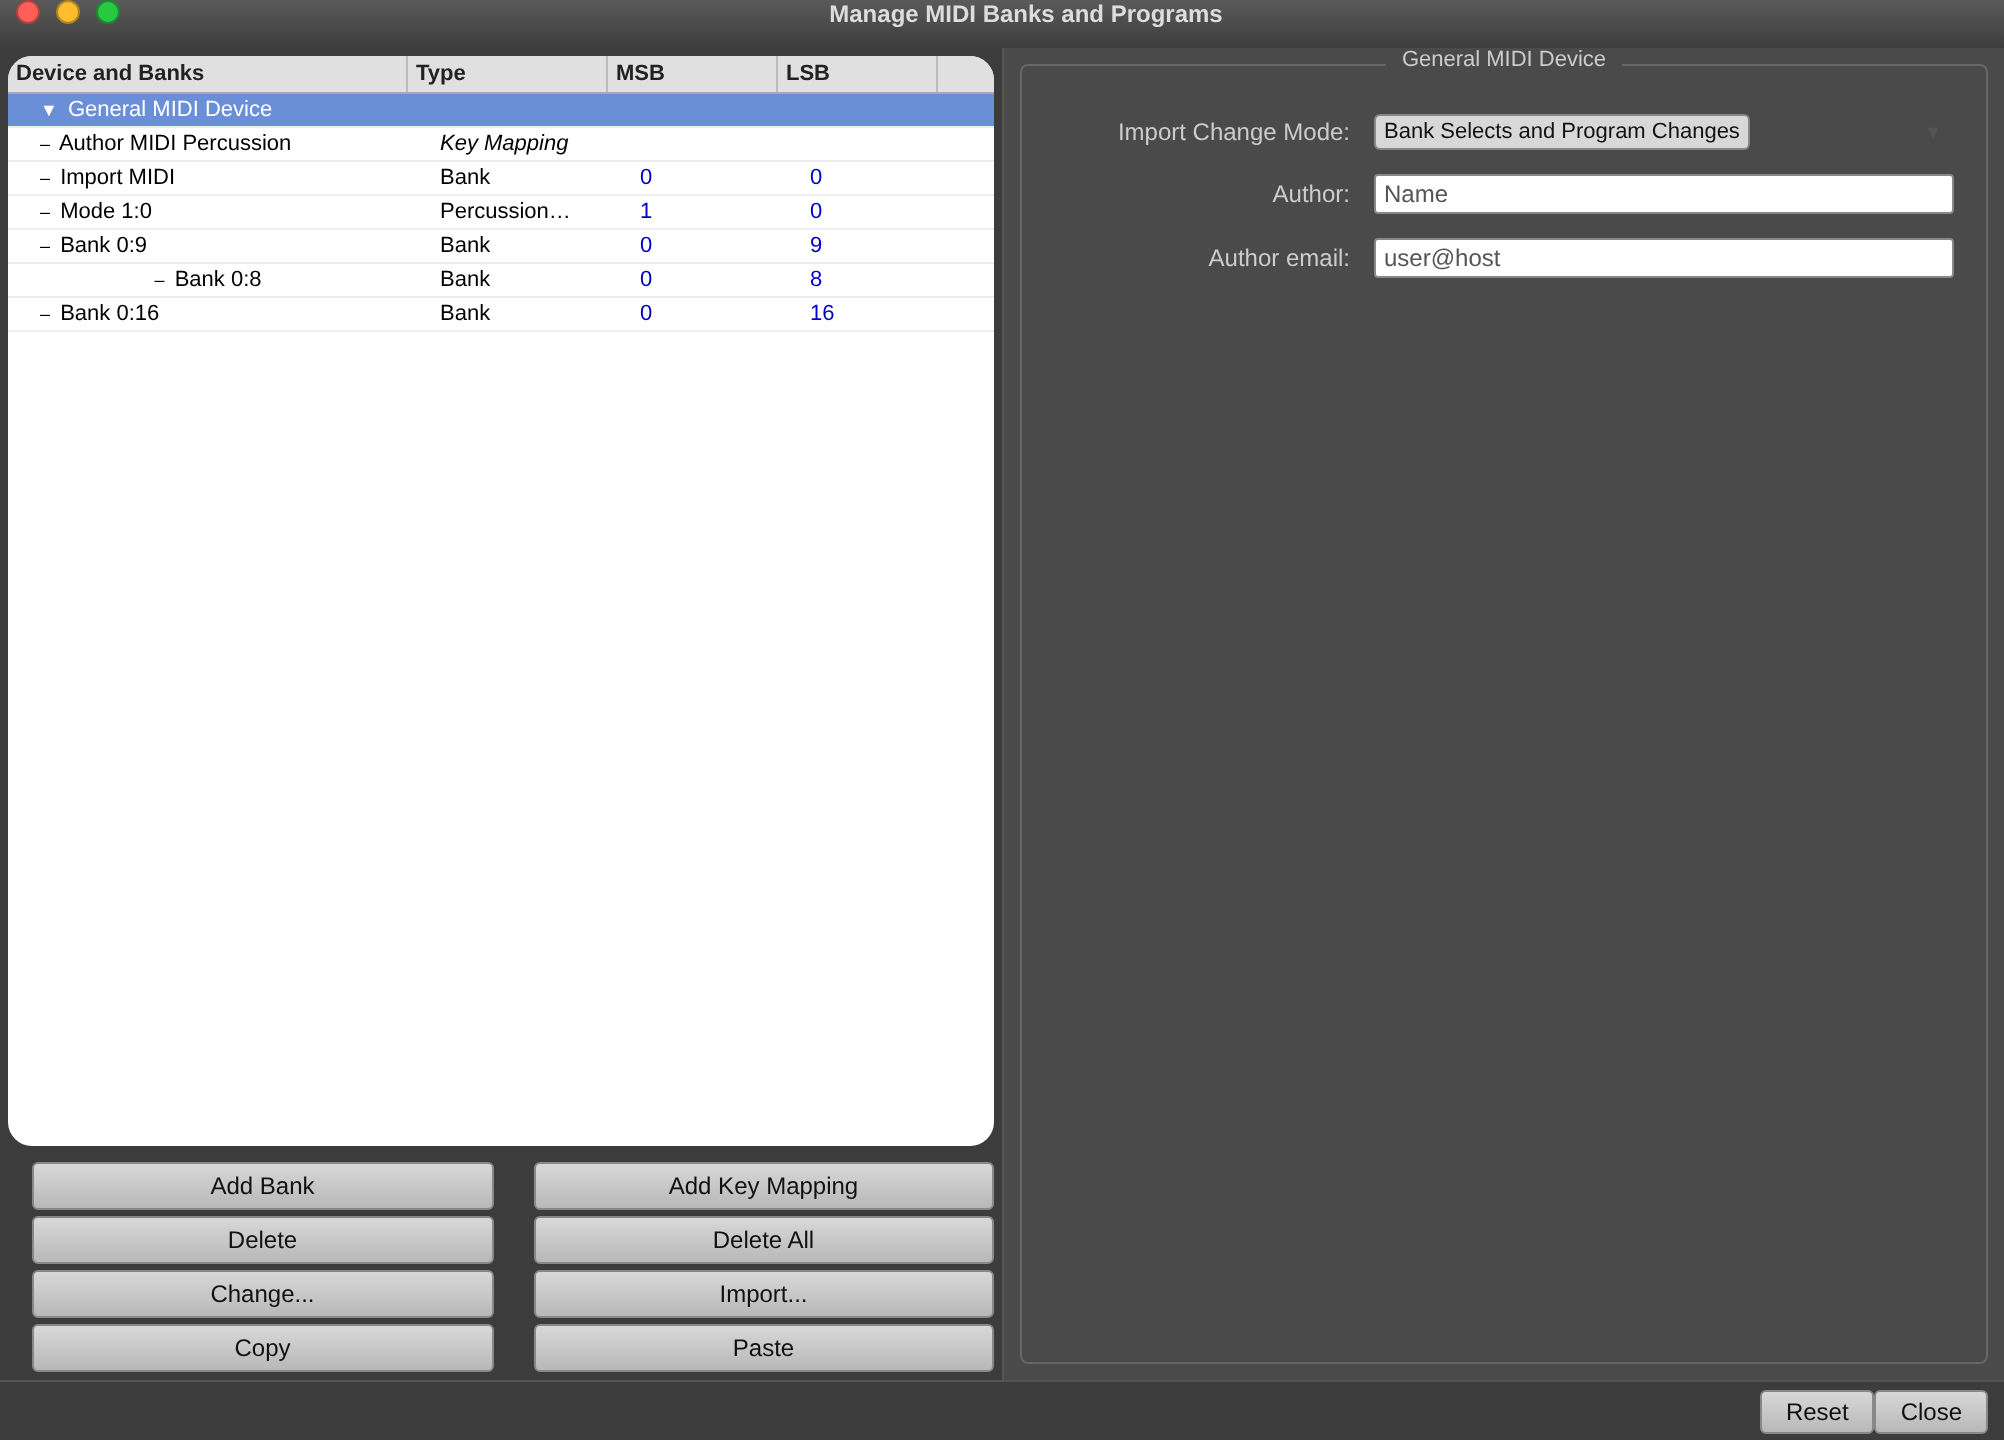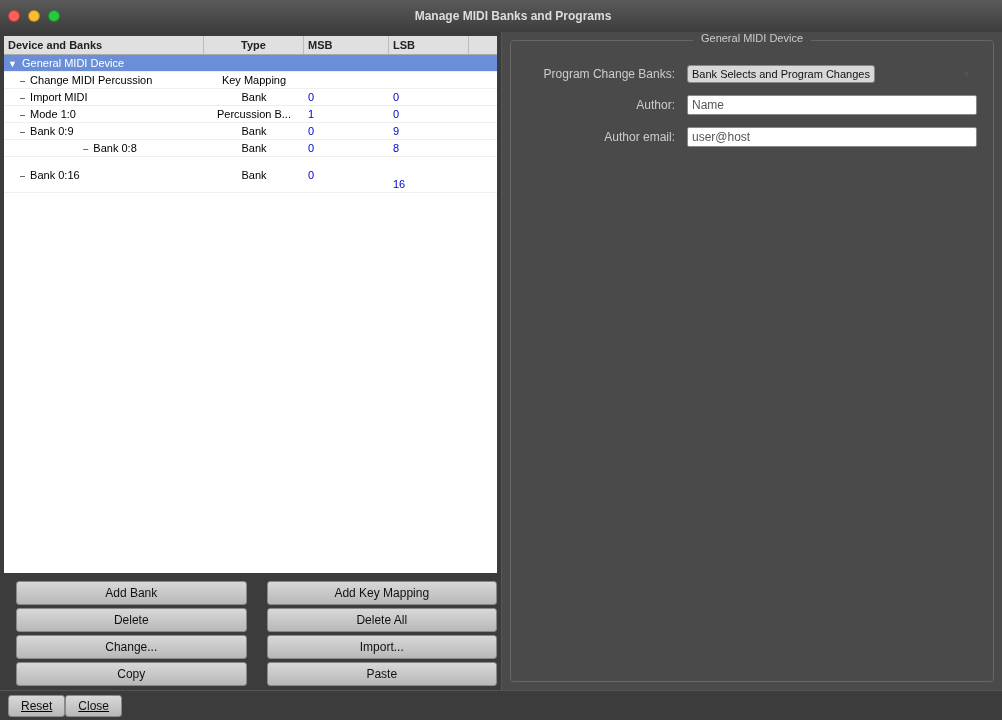--- a/index.html
+++ b/index.html
@@ -12,22 +12,22 @@
       overflow: hidden;
       display: flex;
       flex-direction: column;
     }
 
     
     .title-bar {
       background: linear-gradient(to bottom, #5a5a5a, #3d3d3d);
       height: 24px;
       display: flex;
-      align-items: center;
-      padding: 16px 8px;
+      align-items: flex-start;
+      padding: 0 8px;
       gap: 8px;
       flex-shrink: 0;
     }
     .title-bar-button {
       width: 12px; height: 12px;
       border-radius: 50%;
       border: 1px solid rgba(0,0,0,0.3);
       cursor: pointer;
     }
     .tb-close { background: #ff5f57; }
@@ -58,52 +58,53 @@
       border-right: 1px solid #555;
       flex-shrink: 0;
     }
 
     
     .tree-table {
       flex: 1;
       overflow: auto;
       background: white;
       margin: 4px 4px 4px 4px;
+      border-radius: 12px;
     }
     .tree-header {
       display: flex;
       background: #e0e0e0;
       border-bottom: 1px solid #aaa;
       position: sticky;
       top: 0;
       z-index: 1;
     }
     .tree-header-cell {
       padding: 3px 4px;
       font-weight: bold;
       font-size: 11px;
       color: #222;
       border-right: 1px solid #bbb;
       flex-shrink: 0;
     }
     .col-name { width: 200px; }
-    .col-type { width: 100px; text-align: center; }
+    .col-type { width: 100px; }
     .col-msb  { width: 85px; }
     .col-lsb  { width: 80px; }
 
     .tree-row {
       display: flex;
       align-items: center;
       border-bottom: 1px solid #eee;
       cursor: pointer;
     }
     .tree-row.selected { background: #6a8fd8; color: white; }
     .tree-row.selected .col-lsb-val, .tree-row.selected .col-msb-val { color: white; }
     .tree-cell {
-      padding: 2px 4px;
+      padding: 2px 16px;
       font-size: 11px;
       flex-shrink: 0;
       white-space: nowrap;
       overflow: hidden;
       text-overflow: ellipsis;
     }
     .col-msb-val, .col-lsb-val { color: #0000cc; }
 
     .indent-1 { padding-left: 16px; }
 
@@ -216,25 +217,24 @@
       font-size: 12px;
       color: #555;
     }
 
     
     .footer {
       height: 30px;
       background: #3c3c3c;
       display: flex;
       align-items: center;
-      justify-content: flex-start;
+      justify-content: flex-end;
       padding: 0 8px;
       border-top: 1px solid #555;
       flex-shrink: 0;
-      text-decoration: underline;
     }
     .footer-btn {
       padding: 3px 12px;
       background: linear-gradient(to bottom, #d8d8d8, #b8b8b8);
       border: 1px solid #888;
       border-radius: 3px;
       font-size: 12px;
       color: #111;
       cursor: pointer;
     }
@@ -267,23 +267,23 @@
           <span>General MIDI Device</span>
         </div>
         <div class="tree-cell col-type" style="width:100px;"></div>
         <div class="tree-cell col-msb col-msb-val" style="width:85px;"></div>
         <div class="tree-cell col-lsb col-lsb-val" style="width:80px;"></div>
       </div>
 
       <div class="tree-row">
         <div class="tree-cell col-name indent-1" style="width:200px;">
           <span class="expand-icon">–</span>
-          <span>Change MIDI Percussion</span>
-        </div>
-        <div class="tree-cell col-type" style="width:100px;">Key Mapping</div>
+          <span>Author MIDI Percussion</span>
+        </div>
+        <div class="tree-cell col-type" style="width:100px;font-style:italic;">Key Mapping</div>
         <div class="tree-cell col-msb col-msb-val" style="width:85px;"></div>
         <div class="tree-cell col-lsb col-lsb-val" style="width:80px;"></div>
       </div>
 
       <div class="tree-row">
         <div class="tree-cell col-name indent-1" style="width:200px;">
           <span class="expand-icon">–</span>
           <span>Import MIDI</span>
         </div>
         <div class="tree-cell col-type" style="width:100px;">Bank</div>
@@ -321,21 +321,21 @@
         <div class="tree-cell col-lsb col-lsb-val" style="width:80px;">8</div>
       </div>
 
       <div class="tree-row">
         <div class="tree-cell col-name indent-1" style="width:200px;">
           <span class="expand-icon">–</span>
           <span>Bank 0:16</span>
         </div>
         <div class="tree-cell col-type" style="width:100px;">Bank</div>
         <div class="tree-cell col-msb col-msb-val" style="width:85px;">0</div>
-        <div class="tree-cell col-lsb col-lsb-val" style="width:80px;margin-top:19px;">16</div>
+        <div class="tree-cell col-lsb col-lsb-val" style="width:80px;">16</div>
       </div>
     </div>
 
     <div class="button-bar">
       <div class="button-row">
         <button class="btn">Add Bank</button>
         <button class="btn">Add Key Mapping</button>
       </div>
       <div class="button-row">
         <button class="btn">Delete</button>
@@ -351,21 +351,21 @@
       </div>
     </div>
   </div>
 
   <div class="right-panel">
     <div class="right-panel-inner">
       <div class="right-panel-title">General MIDI Device</div>
       <div class="right-panel-content">
 
         <div class="form-row">
-          <div class="form-label">Program Change Banks:</div>
+          <div class="form-label">Import Change Mode:</div>
           <div class="select-wrapper">
             <select class="form-select">
               <option>Bank Selects and Program Changes</option>
               <option>Only Changes Bank</option>
               <option>Only Changes Program</option>
             </select>
           </div>
         </div>
 
         <div class="form-row">

